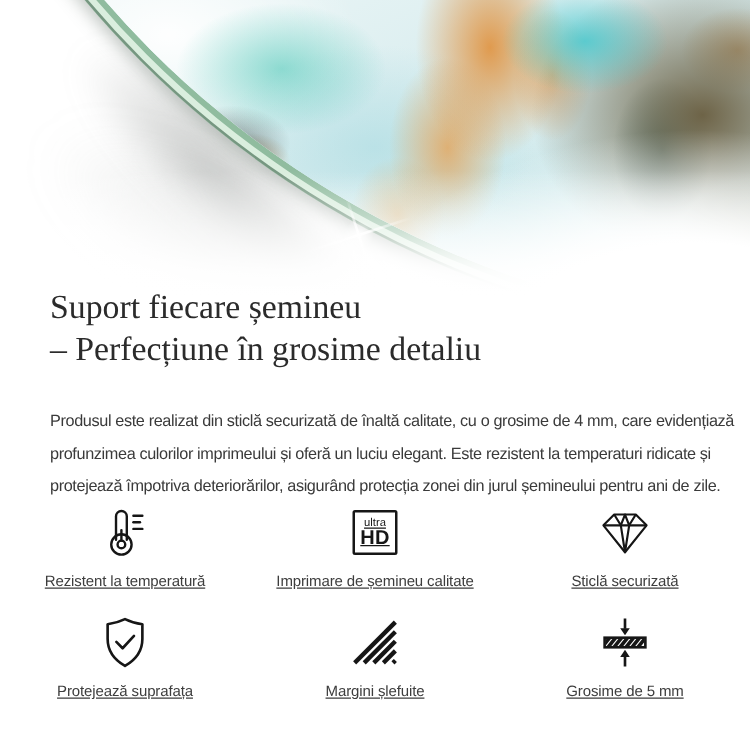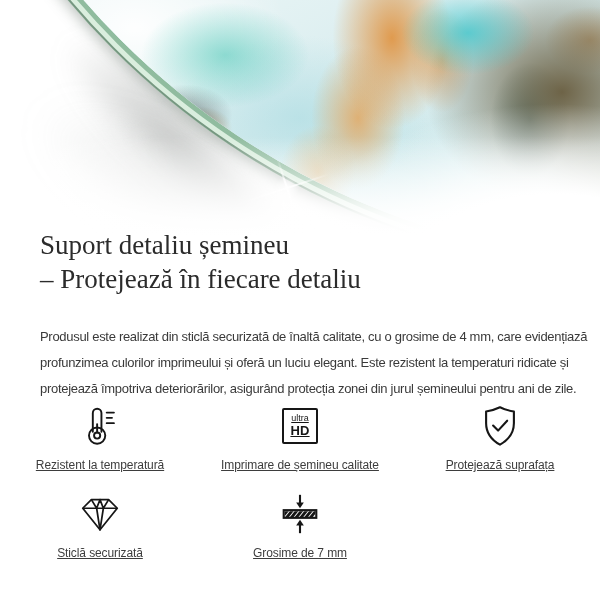--- a/index.html
+++ b/index.html
@@ -102,21 +102,21 @@
   .icon-box { height:48px; display:flex; align-items:center; justify-content:center; }
   .feature-label { margin-top:8px; font-size:12px; letter-spacing:-0.1px; color:#3d3d3d;text-decoration:underline; }
 
   .uhd-box {
     width:36px; height:36px; border:2.5px solid #161616; border-radius:2px;
     display:flex; flex-direction:column; align-items:center; justify-content:center;
     color:#161616;
     text-decoration:underline;
   }
   .uhd-top { font-size:9px; line-height:9px; font-weight:400; }
-  .uhd-bottom { font-size:13px; line-height:15px; font-weight:700; letter-spacing:.2px; }
+  .uhd-bottom { font-size:16px; line-height:15px; font-weight:700; letter-spacing:.2px; }
 
   svg { display:block; }
 </style>
 </head>
 <body>
 
 <div class="stage">
 
   <div class="hero">
     <div class="glass-shadow s1"></div>
@@ -128,22 +128,22 @@
     </div>
     <div class="sparkle">
       <div class="glow"></div>
       <div class="ray-h"></div>
       <div class="ray-v"></div>
     </div>
     <div class="fog"></div>
   </div>
 
   <h1 class="title">
-    <span>Suport detaliu șemineu</span>
-    <span>– Protejează în fiecare detaliu</span>
+    <span>Suport fiecare șemineu</span>
+    <span>– Perfecțiune în grosime detaliu</span>
   </h1>
 
   <p class="intro">Produsul este realizat din sticlă securizată de înaltă calitate, cu o grosime de 4 mm, care evidențiază profunzimea culorilor imprimeului și oferă un luciu elegant. Este rezistent la temperaturi ridicate și protejează împotriva deteriorărilor, asigurând protecția zonei din jurul șemineului pentru ani de zile.</p>
 
   <div class="features">
 
     <div class="feature">
       <div class="icon-box">
         <svg width="46" height="46" viewBox="0 0 48 48" fill="none" stroke="#161616" stroke-width="2" stroke-linecap="round">
           <circle cx="21" cy="34" r="8.5"></circle>
@@ -163,40 +163,52 @@
         <div class="uhd-box">
           <div class="uhd-top">ultra</div>
           <div class="uhd-bottom">HD</div>
         </div>
       </div>
       <div class="feature-label">Imprimare de șemineu calitate</div>
     </div>
 
     <div class="feature">
       <div class="icon-box">
-        <svg width="46" height="46" viewBox="0 0 48 48" fill="none" stroke="#161616" stroke-width="2.2" stroke-linecap="round" stroke-linejoin="round">
-          <path d="M24 4.5 C28 6.5 33 8 38.5 8.8 V21 C38.5 31.5 32.5 38.6 24 43.5 C15.5 38.6 9.5 31.5 9.5 21 V8.8 C15 8 20 6.5 24 4.5 Z"></path>
-          <path d="M16.8 23.5 L22 28.8 L31.5 18.5"></path>
-        </svg>
-      </div>
-      <div class="feature-label">Protejează suprafața</div>
-    </div>
-
-    <div class="feature">
-      <div class="icon-box">
         <svg width="46" height="46" viewBox="0 0 48 48" fill="none" stroke="#161616" stroke-width="1.8" stroke-linejoin="round">
           <path d="M15 9 H33 L42 18 L24 40.5 L6 18 Z"></path>
           <path d="M6 18 H42"></path>
           <path d="M15 9 L20.5 18 L24 9 L27.5 18 L33 9"></path>
           <path d="M20.5 18 L24 40.5 L27.5 18"></path>
         </svg>
       </div>
       <div class="feature-label">Sticlă securizată</div>
     </div>
 
+    <div class="feature">
+      <div class="icon-box">
+        <svg width="46" height="46" viewBox="0 0 48 48" fill="none" stroke="#161616" stroke-width="2.2" stroke-linecap="round" stroke-linejoin="round">
+          <path d="M24 4.5 C28 6.5 33 8 38.5 8.8 V21 C38.5 31.5 32.5 38.6 24 43.5 C15.5 38.6 9.5 31.5 9.5 21 V8.8 C15 8 20 6.5 24 4.5 Z"></path>
+          <path d="M16.8 23.5 L22 28.8 L31.5 18.5"></path>
+        </svg>
+      </div>
+      <div class="feature-label">Protejează suprafața</div>
+    </div>
+
+    <div class="feature">
+      <div class="icon-box">
+        <svg width="46" height="46" viewBox="0 0 48 48" fill="none" stroke="#161616" stroke-width="3.6">
+          <line x1="7" y1="41" x2="41" y2="7"></line>
+          <line x1="15" y1="41" x2="41" y2="15"></line>
+          <line x1="23" y1="41" x2="41" y2="23"></line>
+          <line x1="31" y1="41" x2="41" y2="31"></line>
+          <line x1="39" y1="41" x2="41" y2="39"></line>
+        </svg>
+      </div>
+      <div class="feature-label">Margini șlefuite</div>
+    </div>
 
     <div class="feature">
       <div class="icon-box">
         <svg width="46" height="46" viewBox="0 0 48 48" fill="none" stroke="#161616" stroke-width="2.2">
           <defs>
             <clipPath id="barclip">
                 <rect x="8" y="21" width="32" height="6"></rect>
               </clipPath>
           </defs>
           <rect x="7" y="20" width="34" height="8"></rect>
@@ -208,17 +220,17 @@
             <line x1="24" y1="29" x2="32" y2="19"></line>
             <line x1="29" y1="29" x2="37" y2="19"></line>
             <line x1="34" y1="29" x2="42" y2="19"></line>
           </g>
           <line x1="24" y1="4" x2="24" y2="12.5"></line>
           <polygon points="20,12 28,12 24,18" fill="#161616" stroke="none"></polygon>
           <line x1="24" y1="44" x2="24" y2="35.5"></line>
           <polygon points="20,36 28,36 24,30" fill="#161616" stroke="none"></polygon>
         </svg>
       </div>
-      <div class="feature-label">Grosime de 7 mm</div>
+      <div class="feature-label">Grosime de 5 mm</div>
     </div>
 
   </div>
 </div>
 
 </body></html>

